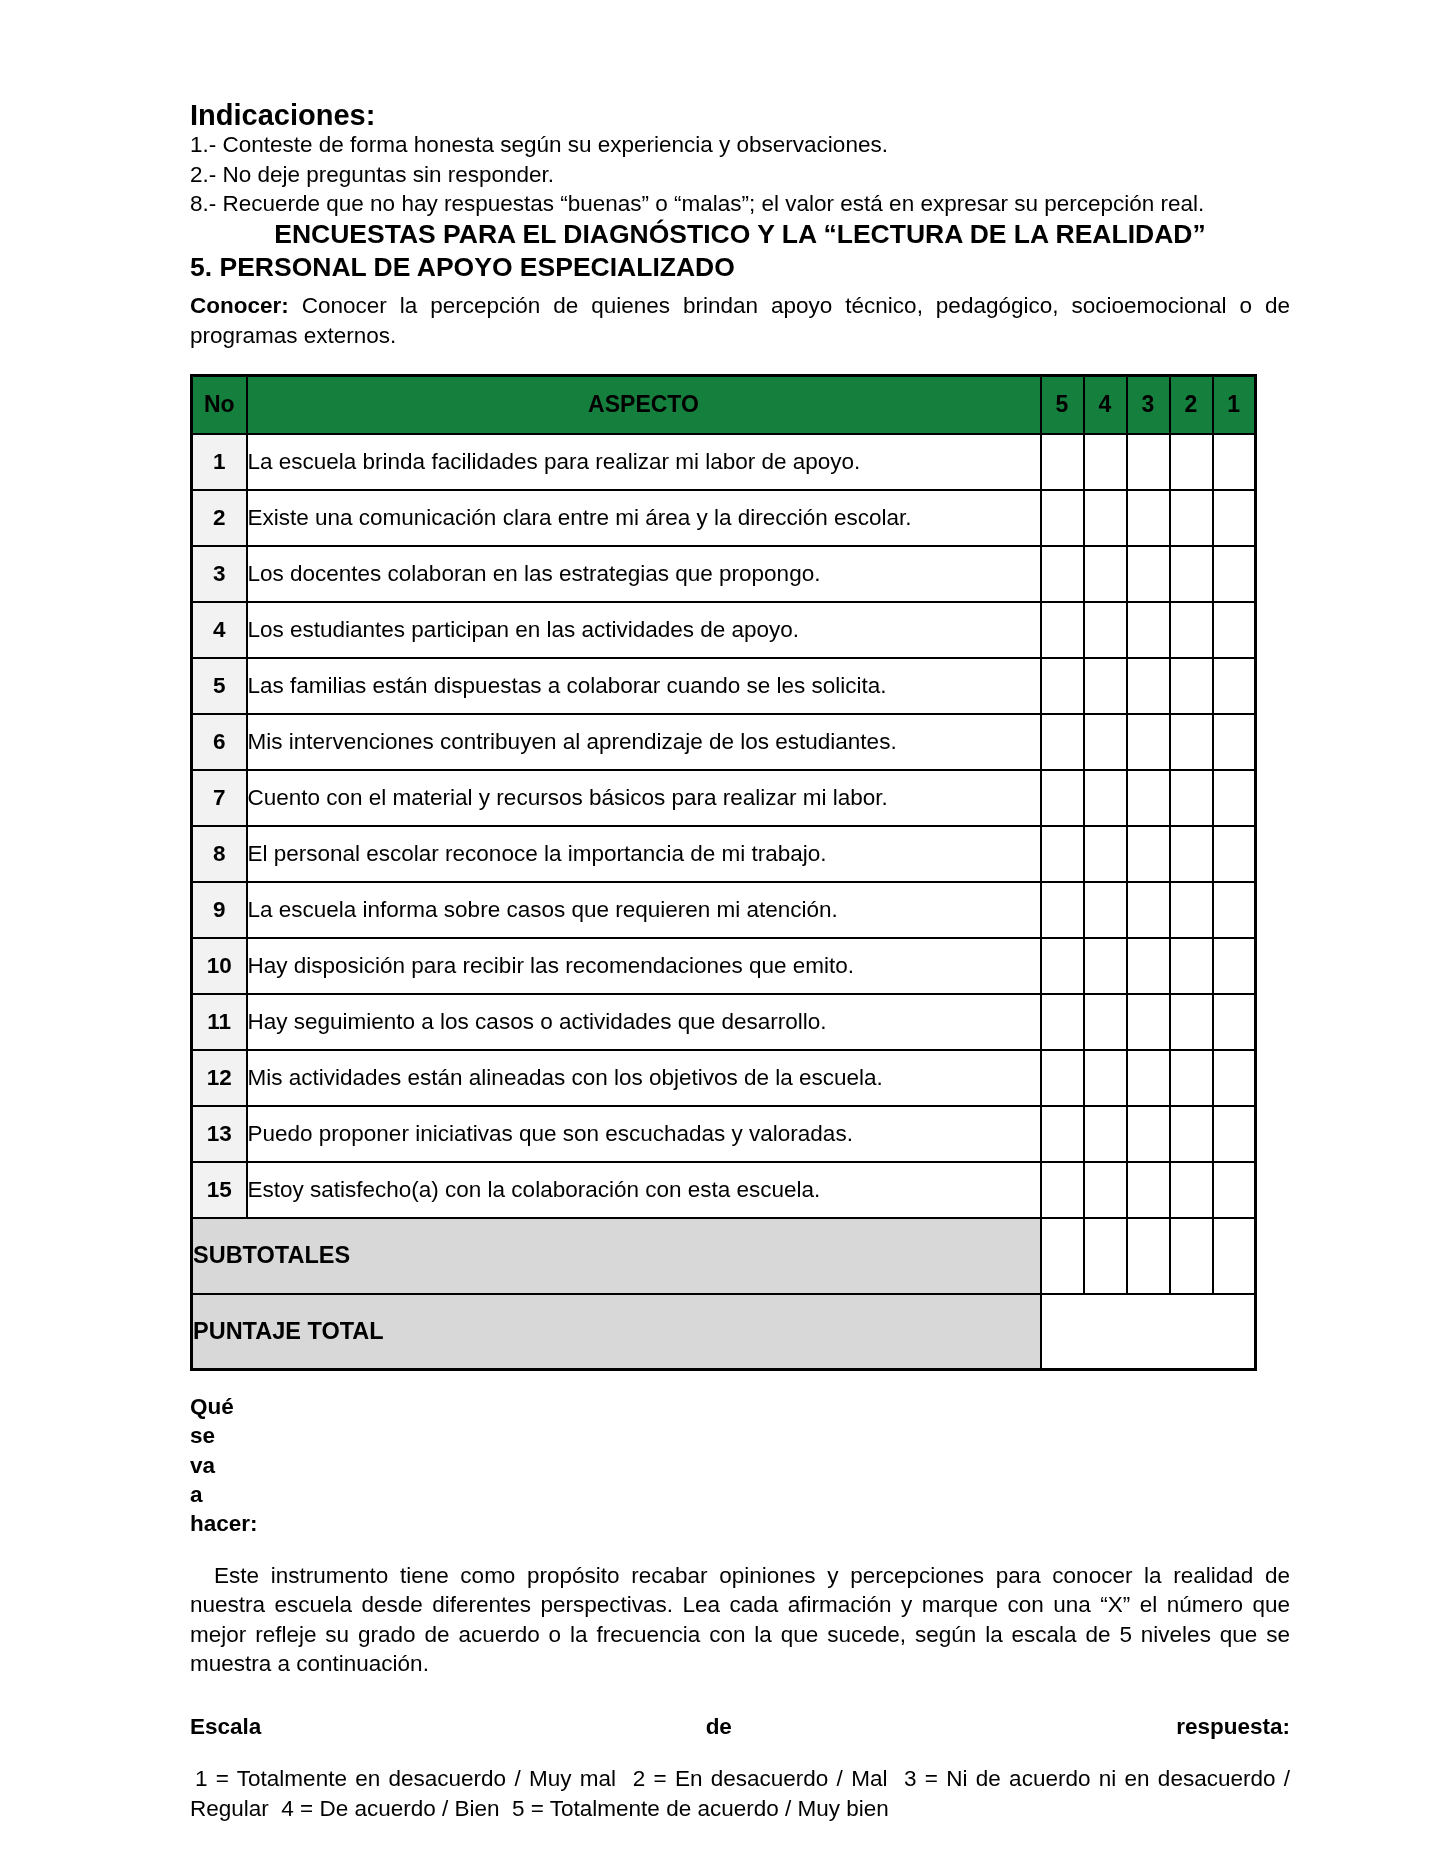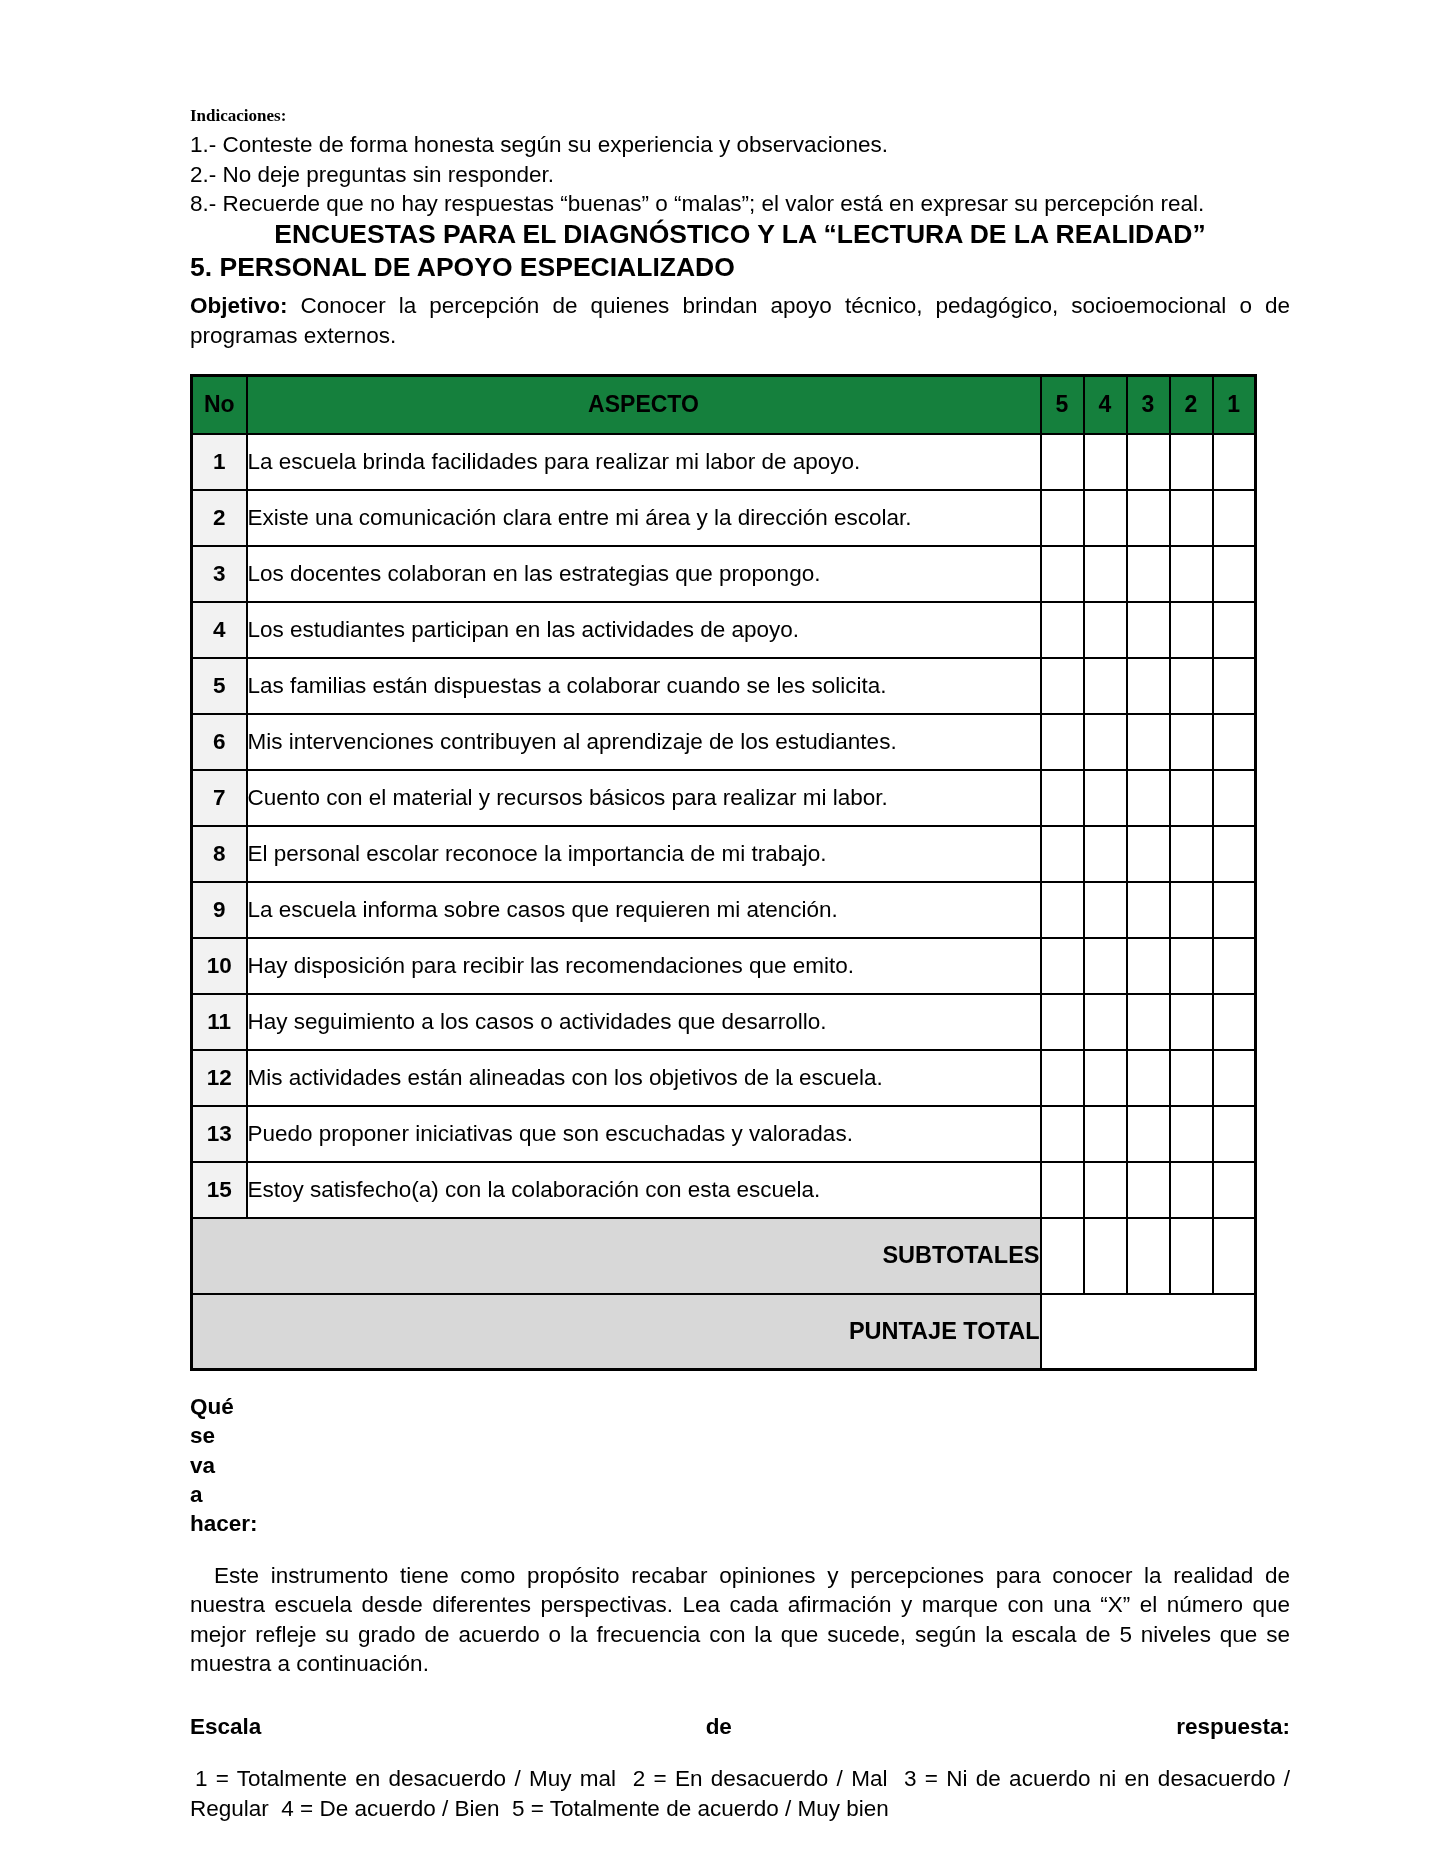--- a/index.html
+++ b/index.html
@@ -5,21 +5,21 @@
   html,body { margin:0; padding:0; }
   body {
     width:1445px; height:1870px;
     background:#ffffff;
     font-family:"Liberation Sans", sans-serif;
     color:#000;
     overflow:hidden;
   }
   .page { padding:101px 155px 0 190px; width:1100px; }
 
-  .ind-title { font-size:17px; line-height:29.3px; font-weight:bold;font-family:Liberation Serif, serif; }
+  .ind-title { font-size:29px; line-height:29.3px; font-weight:bold; }
   .ind-item  { font-size:22.5px; line-height:29.3px; white-space:nowrap; }
 
   .main-title {
     font-size:26.5px; font-weight:bold; line-height:33px;
     text-align:center; white-space:nowrap; 
   }
   .section-title { font-size:26.5px; font-weight:bold; line-height:33px; }
 
   .objetivo { font-size:22.5px; line-height:30px; text-align:justify; margin-top:7px; }
   .objetivo .lbl { font-weight:bold; }
@@ -37,21 +37,21 @@
   tr.row { height:56px; }
   td.no {
     background:#f2f2f2; font-weight:bold; font-size:22.5px;
     text-align:center; vertical-align:middle;
   }
   td.aspecto { font-size:22.5px; vertical-align:middle; padding:0 8px 0 13px; }
   td.rate { background:#fff; }
   tr.footer { height:76px; }
   td.footer-label {
     background:#d8d8d8; font-weight:bold; font-size:23.5px;
-    text-align:right; vertical-align:middle;
+    text-align:left; vertical-align:middle;
   }
   td.total-cell { background:#fff; }
 
   .spread {
     display:flex; justify-content:space-between;
     font-weight:bold; font-size:22.5px; line-height:29.3px;
   }
   .que-spread { margin-top:21px;flex-direction:column; }
   .para {
     font-size:22.5px; line-height:29.3px;
@@ -69,21 +69,21 @@
 <div class="page">
 
   <div class="ind-title">Indicaciones:</div>
   <div class="ind-item">1.- Conteste de forma honesta según su experiencia y observaciones.</div>
   <div class="ind-item">2.- No deje preguntas sin responder.</div>
   <div class="ind-item">8.- Recuerde que no hay respuestas “buenas” o “malas”; el valor está en expresar su percepción real.</div>
 
   <div class="main-title">ENCUESTAS PARA EL DIAGNÓSTICO Y LA “LECTURA DE LA REALIDAD”</div>
   <div class="section-title">5. PERSONAL DE APOYO ESPECIALIZADO</div>
 
-  <p class="objetivo"><span class="lbl">Objetivo:</span> <span>Conocer la percepción de quienes brindan apoyo técnico, pedagógico, socioemocional o de programas externos.</span></p>
+  <p class="objetivo"><span class="lbl">Conocer:</span> <span>Conocer la percepción de quienes brindan apoyo técnico, pedagógico, socioemocional o de programas externos.</span></p>
 
   <table class="survey">
     <colgroup>
       <col style="width:55px">
         <col style="width:794px">
       <col style="width:43px">
         <col style="width:43px">
         <col style="width:43px">
         <col style="width:43px">
         <col style="width:43px">

